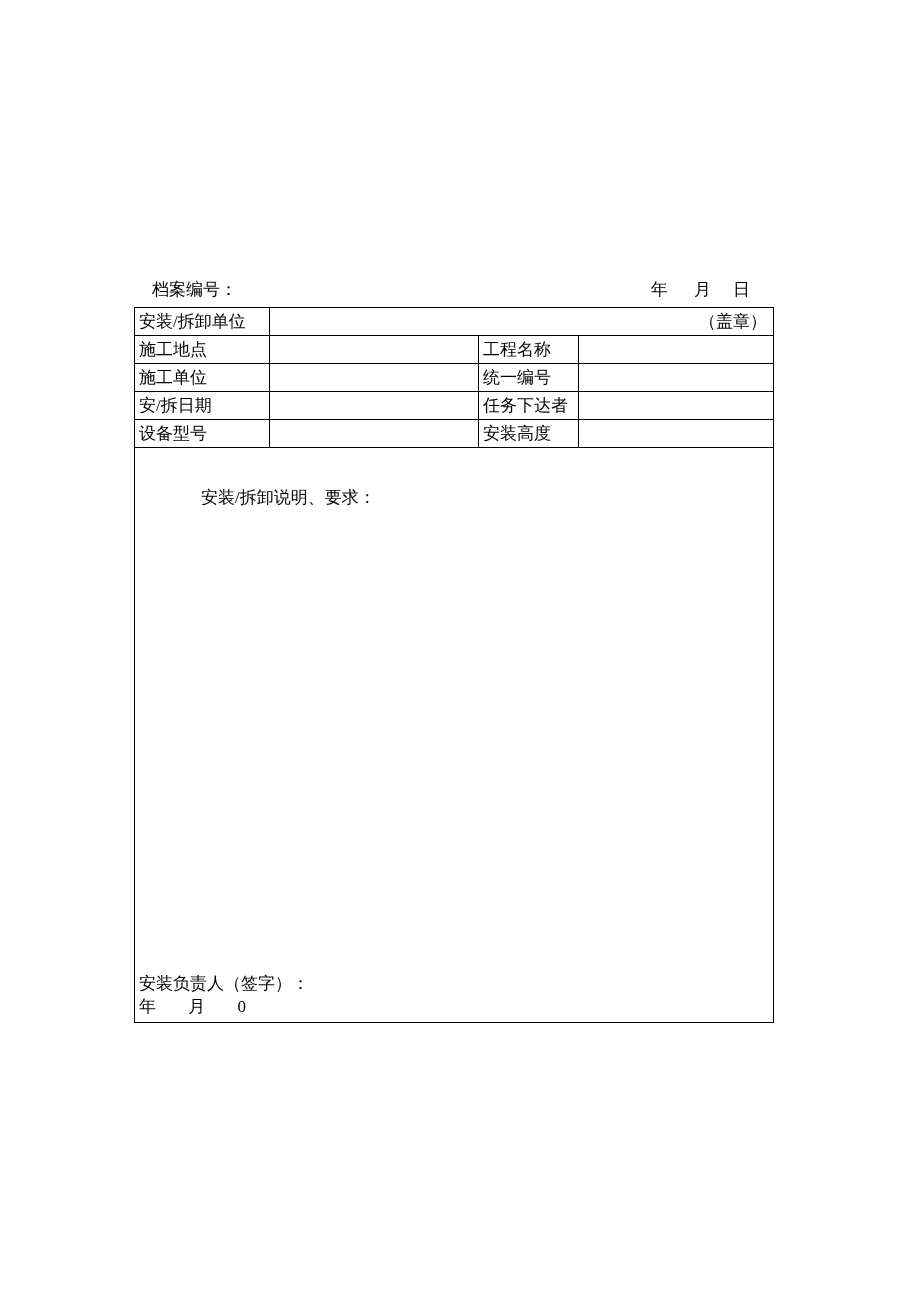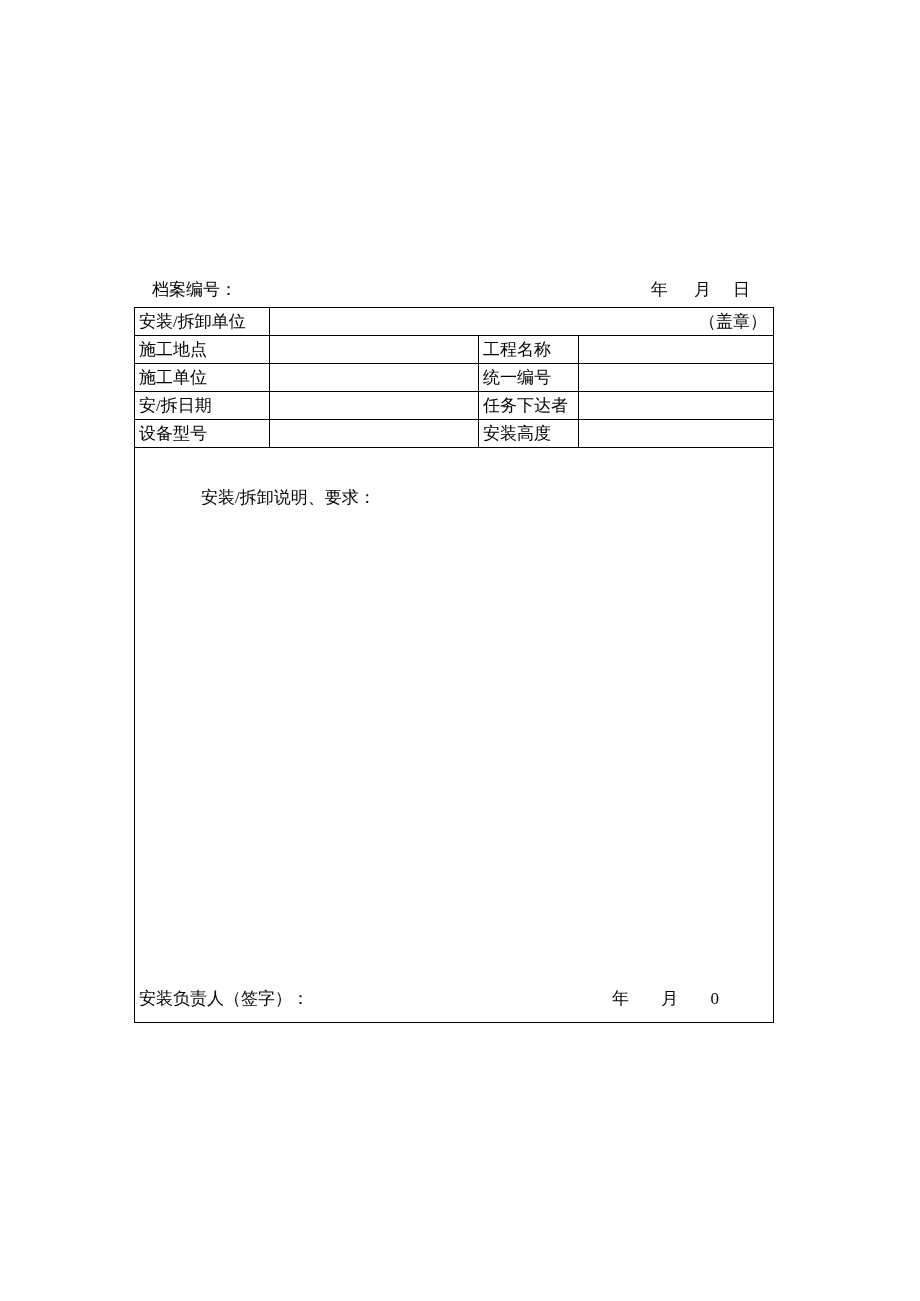--- a/index.html
+++ b/index.html
@@ -50,26 +50,27 @@
       height: 575px;
       position: relative;
     }
     .big-box-title {
       position: absolute;
       top: 38px;
       left: 66px;
     }
     .footer-row {
       position: absolute;
-      bottom: 12px;
+      bottom: 4px;
       left: 0;
       right: 0;
       display: flex;
       justify-content: space-between;
       padding: 0 4px;
+      flex-direction: column;
     }
     .footer-date span { margin-right: 28px; display: inline-block; }
     .footer-date .zero { margin-right: 50px; }
   </style>
 </head>
 <body>
 
 <div class="page">
 
   <div class="header-row">

